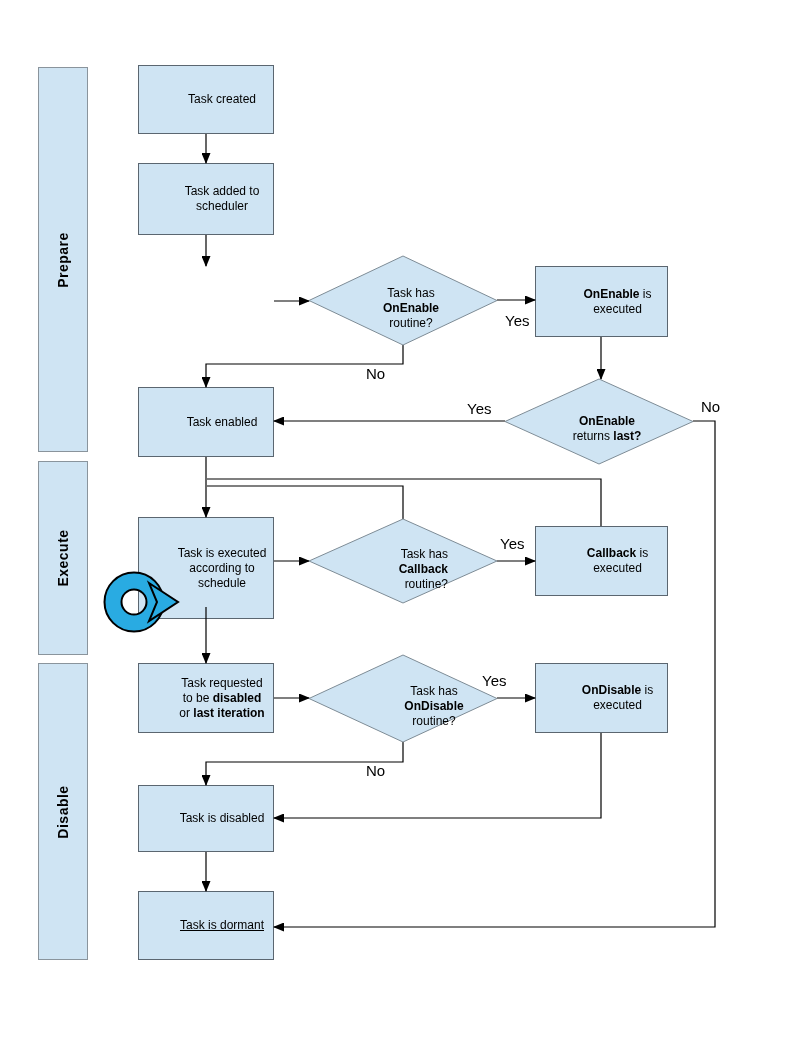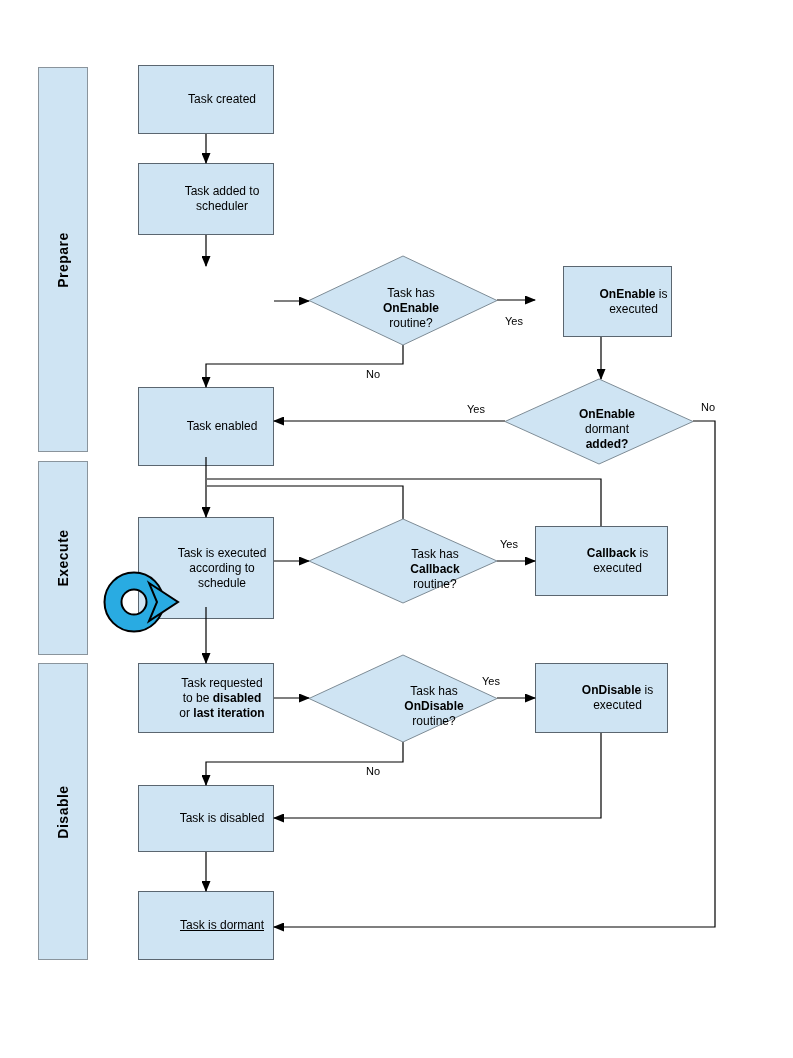--- a/index.html
+++ b/index.html
@@ -13,21 +13,21 @@
   .node{position:absolute;background:#CFE4F3;border:1px solid #5B6670;box-sizing:border-box;
     display:flex;align-items:center;justify-content:center;text-align:center;
     font-size:12px;line-height:15px;z-index:1;padding-left:32px;}
   .tx{display:inline-block;}
   .w100{width:100px;} .w92{width:92px;} .w90{width:90px;}
 
   svg.overlay{position:absolute;left:0;top:0;z-index:2;pointer-events:none;}
 
   .dtext{position:absolute;z-index:3;width:74px;margin:8px;text-align:center;
     font-size:12px;line-height:15px;transform:translate(-50%,-50%);}
-  .elabel{position:absolute;z-index:3;font-size:11px;line-height:14px;}
+  .elabel{position:absolute;z-index:3;font-size:15px;line-height:14px;}
 </style>
 </head>
 <body>
 
 <div class="canvas">
 
   <div class="lane" style="top:67px;height:385px;">
     <span class="lane-label">Prepare</span>
   </div>
   <div class="lane" style="top:461px;height:194px;">
@@ -36,37 +36,37 @@
   <div class="lane" style="top:663px;height:297px;">
     <span class="lane-label">Disable</span>
   </div>
 
   <div class="node" style="left:138px;top:65px;width:136px;height:69px;">
     <span class="tx">Task created</span>
   </div>
   <div class="node" style="left:138px;top:163px;width:136px;height:72px;">
     <span class="tx w100">Task added to scheduler</span>
   </div>
-  <div class="node" style="left:138px;top:387px;width:136px;height:79px;">
+  <div class="node" style="left:138px;top:387px;width:136px;height:70px;">
     <span class="tx">Task enabled</span>
   </div>
   <div class="node" style="left:138px;top:517px;width:136px;height:102px;">
     <span class="tx w100">Task is executed according to schedule</span>
   </div>
   <div class="node" style="left:138px;top:785px;width:136px;height:67px;">
     <span class="tx">Task is disabled</span>
   </div>
   <div class="node" style="left:138px;top:663px;width:136px;height:70px;">
     <span class="tx w92"><span>Task requested to be </span><b>disabled</b><span> or </span><b>last iteration</b></span>
   </div>
   <div class="node" style="left:138px;top:891px;width:136px;height:69px;text-decoration:underline;">
     <span class="tx">Task is dormant</span>
   </div>
 
-  <div class="node" style="left:535px;top:266px;width:109px;height:71px;margin-left:28px;">
+  <div class="node" style="left:535px;top:266px;width:133px;height:71px;">
     <span class="tx w90"><b>OnEnable</b><span> is executed</span></span>
   </div>
   <div class="node" style="left:535px;top:526px;width:133px;height:70px;">
     <span class="tx w90"><b>Callback</b><span> is executed</span></span>
   </div>
   <div class="node" style="left:535px;top:663px;width:133px;height:70px;">
     <span class="tx w90"><b>OnDisable</b><span> is executed</span></span>
   </div>
 
   <svg class="overlay" width="793" height="1058" viewBox="0 0 793 1058">
@@ -106,22 +106,22 @@
     </g>
 
     <g>
       <circle cx="134" cy="602" r="21" fill="none" stroke="#000000" stroke-width="19"></circle>
       <circle cx="134" cy="602" r="21" fill="none" stroke="#29ABE2" stroke-width="15"></circle>
       <polygon points="149,583 178,602 149,621 157,602" fill="#29ABE2" stroke="#000000" stroke-width="2"></polygon>
     </g>
   </svg>
 
   <div class="dtext" style="left:403px;top:300px;"><span>Task has </span><b>OnEnable</b><span> routine?</span></div>
-  <div class="dtext" style="left:599px;top:421px;"><b>OnEnable</b><span> dormant </span><b>added?</b></div>
-  <div class="dtext" style="left:427px;top:561px;"><span>Task has </span><b>Callback</b><span> routine?</span></div>
+  <div class="dtext" style="left:599px;top:421px;"><b>OnEnable</b><span> returns </span><b>last?</b></div>
+  <div class="dtext" style="left:403px;top:561px;text-align:right;"><span>Task has </span><b>Callback</b><span> routine?</span></div>
   <div class="dtext" style="left:426px;top:698px;"><span>Task has </span><b>OnDisable</b><span> routine?</span></div>
 
   <div class="elabel" style="left:505px;top:314px;">Yes</div>
   <div class="elabel" style="left:366px;top:367px;">No</div>
   <div class="elabel" style="left:467px;top:402px;">Yes</div>
   <div class="elabel" style="left:701px;top:400px;">No</div>
   <div class="elabel" style="left:500px;top:537px;">Yes</div>
   <div class="elabel" style="left:482px;top:674px;">Yes</div>
   <div class="elabel" style="left:366px;top:764px;">No</div>
 

